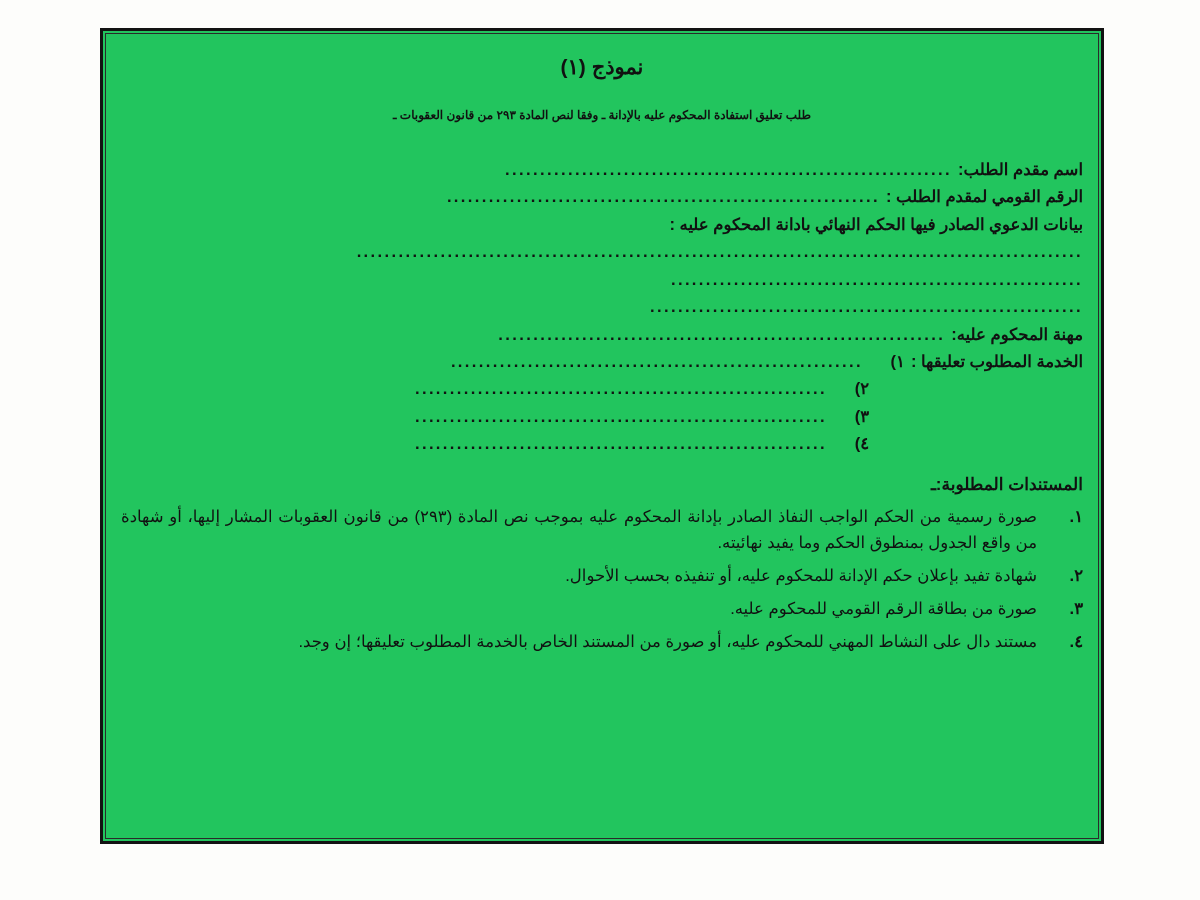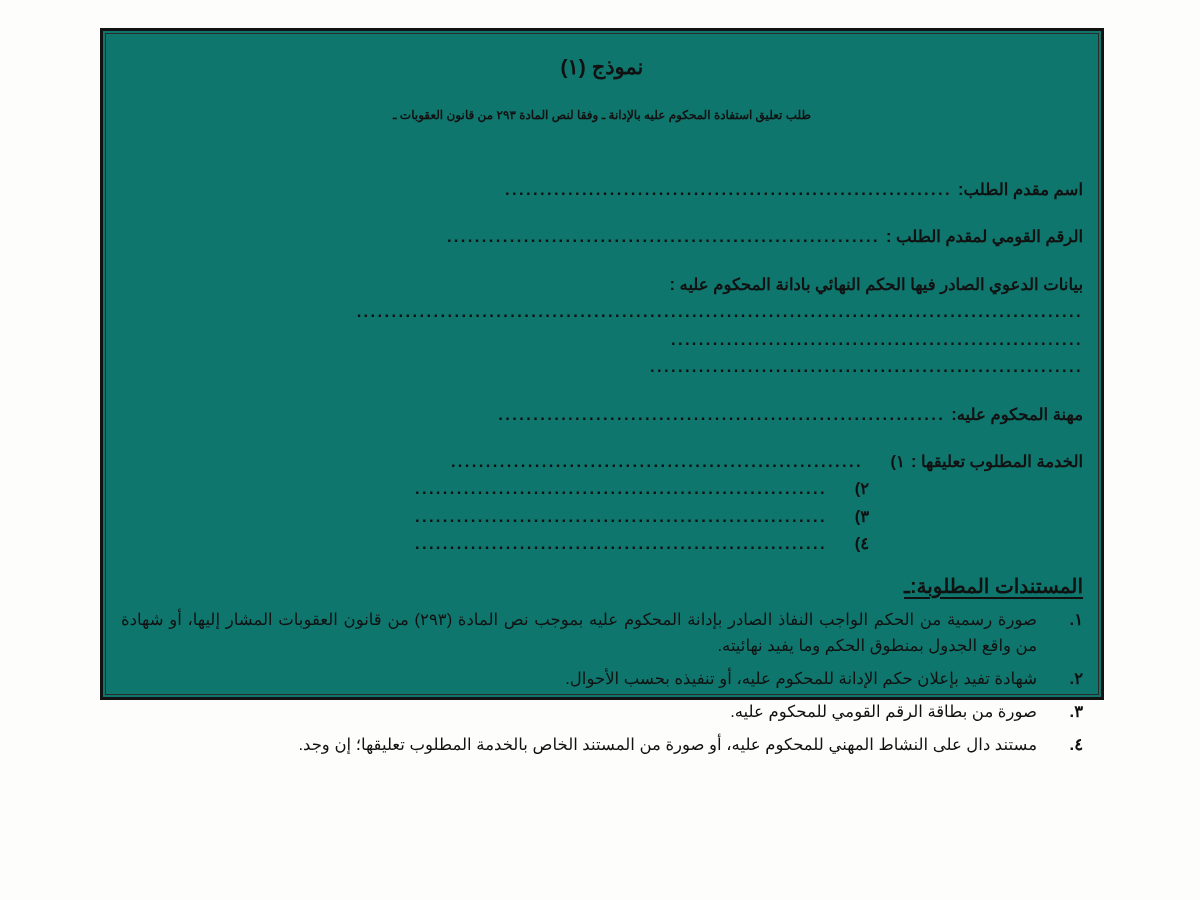--- a/index.html
+++ b/index.html
@@ -21,23 +21,23 @@
     inset: 0;
     background: #fdfdfb;
   }
 
   
   .doc-frame {
     position: absolute;
     left: 100px;
     top: 28px;
     width: 1004px;
-    height: 672px;
+    height: 816px;
     border: 3px solid #121212;
-    background: #0f766e;
+    background: #22c55e;
     box-sizing: border-box;
   }
   .doc-frame::after {
     content: "";
     position: absolute;
     left: 2px;
     top: 2px;
     right: 2px;
     bottom: 2px;
     border: 1px solid #2a2a2a;
@@ -89,21 +89,20 @@
   .field-row {
     display: flex;
     align-items: baseline;
     justify-content: flex-start;
     padding: 2px 0;
     white-space: nowrap;
   }
   .field-label {
     flex: 0 0 auto;
     padding-left: 6px;
-    margin-top: 20px;
   }
   .dots {
     flex: 0 1 auto;
     overflow: hidden;
     letter-spacing: 2.4px;
     font-weight: bold;
     color: #111;
     direction: ltr;
     text-align: right;
   }
@@ -121,23 +120,22 @@
   .num-label {
     flex: 0 0 auto;
     padding-left: 8px;
     min-width: 34px;
     text-align: right;
   }
 
   
   .docs-heading {
     margin-top: 16px;
-    font-size: 20px;
-    font-weight: bold;
-    text-decoration: underline;
+    font-size: 17px;
+    font-weight: bold;
     text-underline-offset: 4px;
     color: #111;
   }
 
   .docs-list {
     margin-top: 8px;
     font-size: 16.5px;
     line-height: 1.62;
     color: #111;
   }

